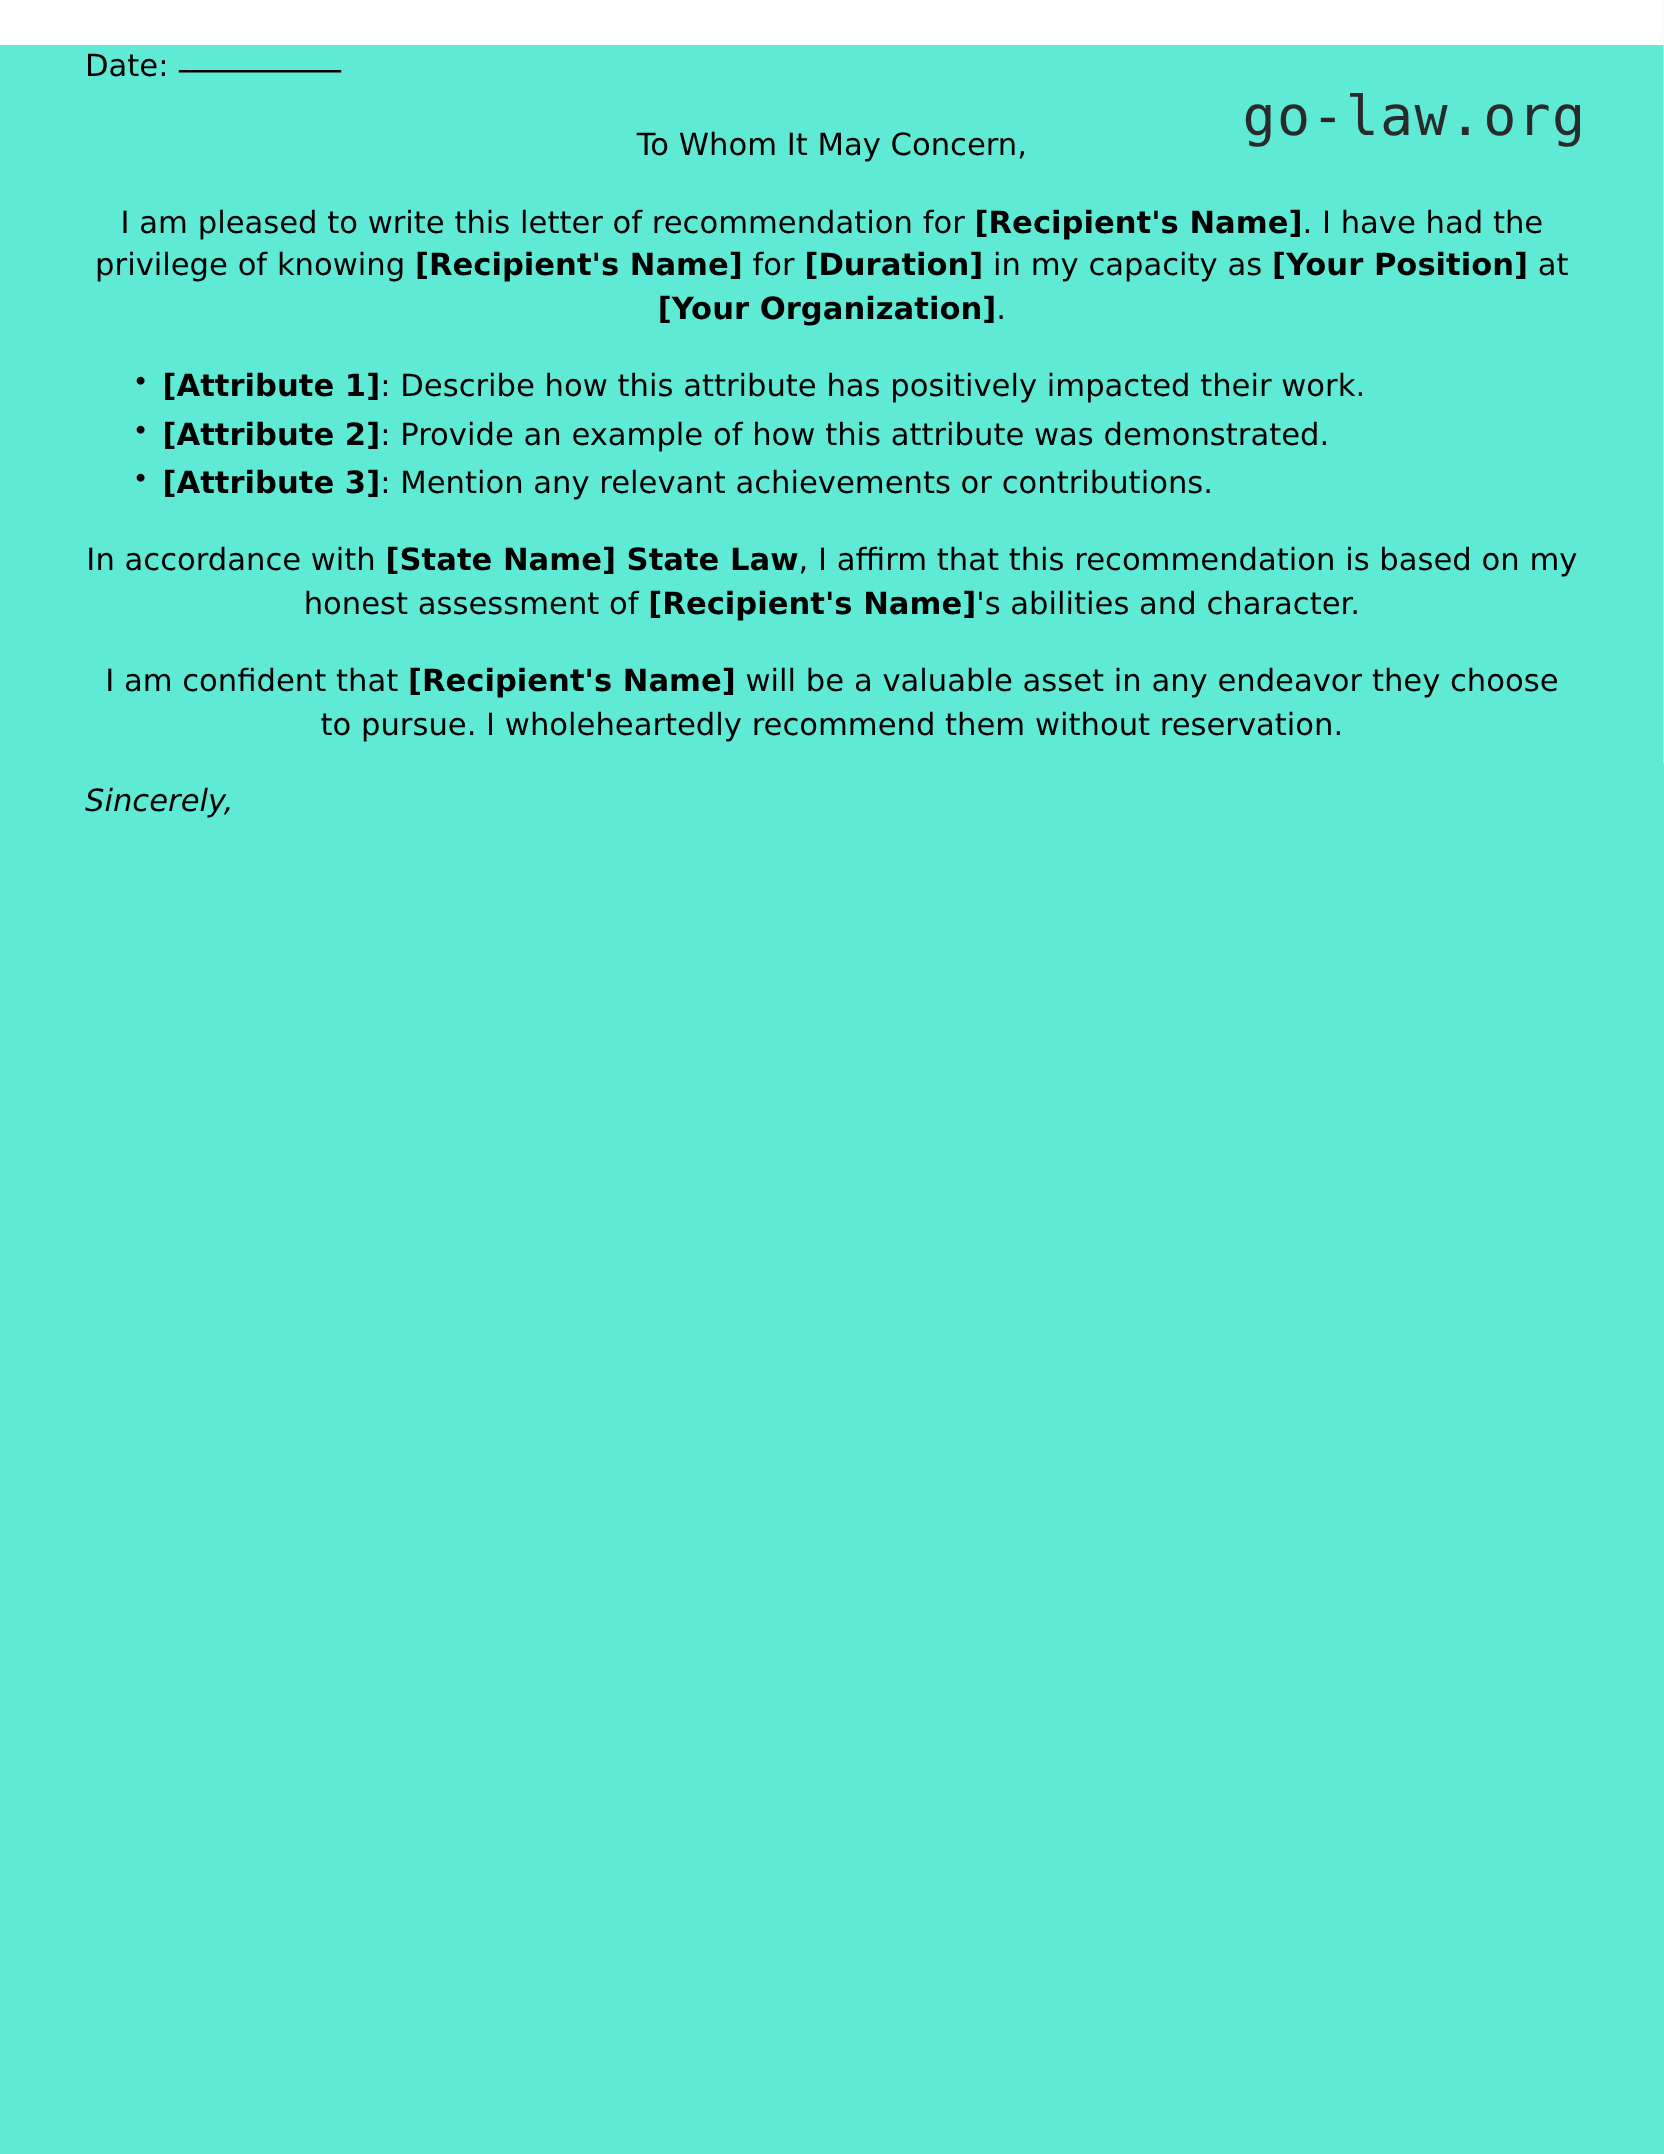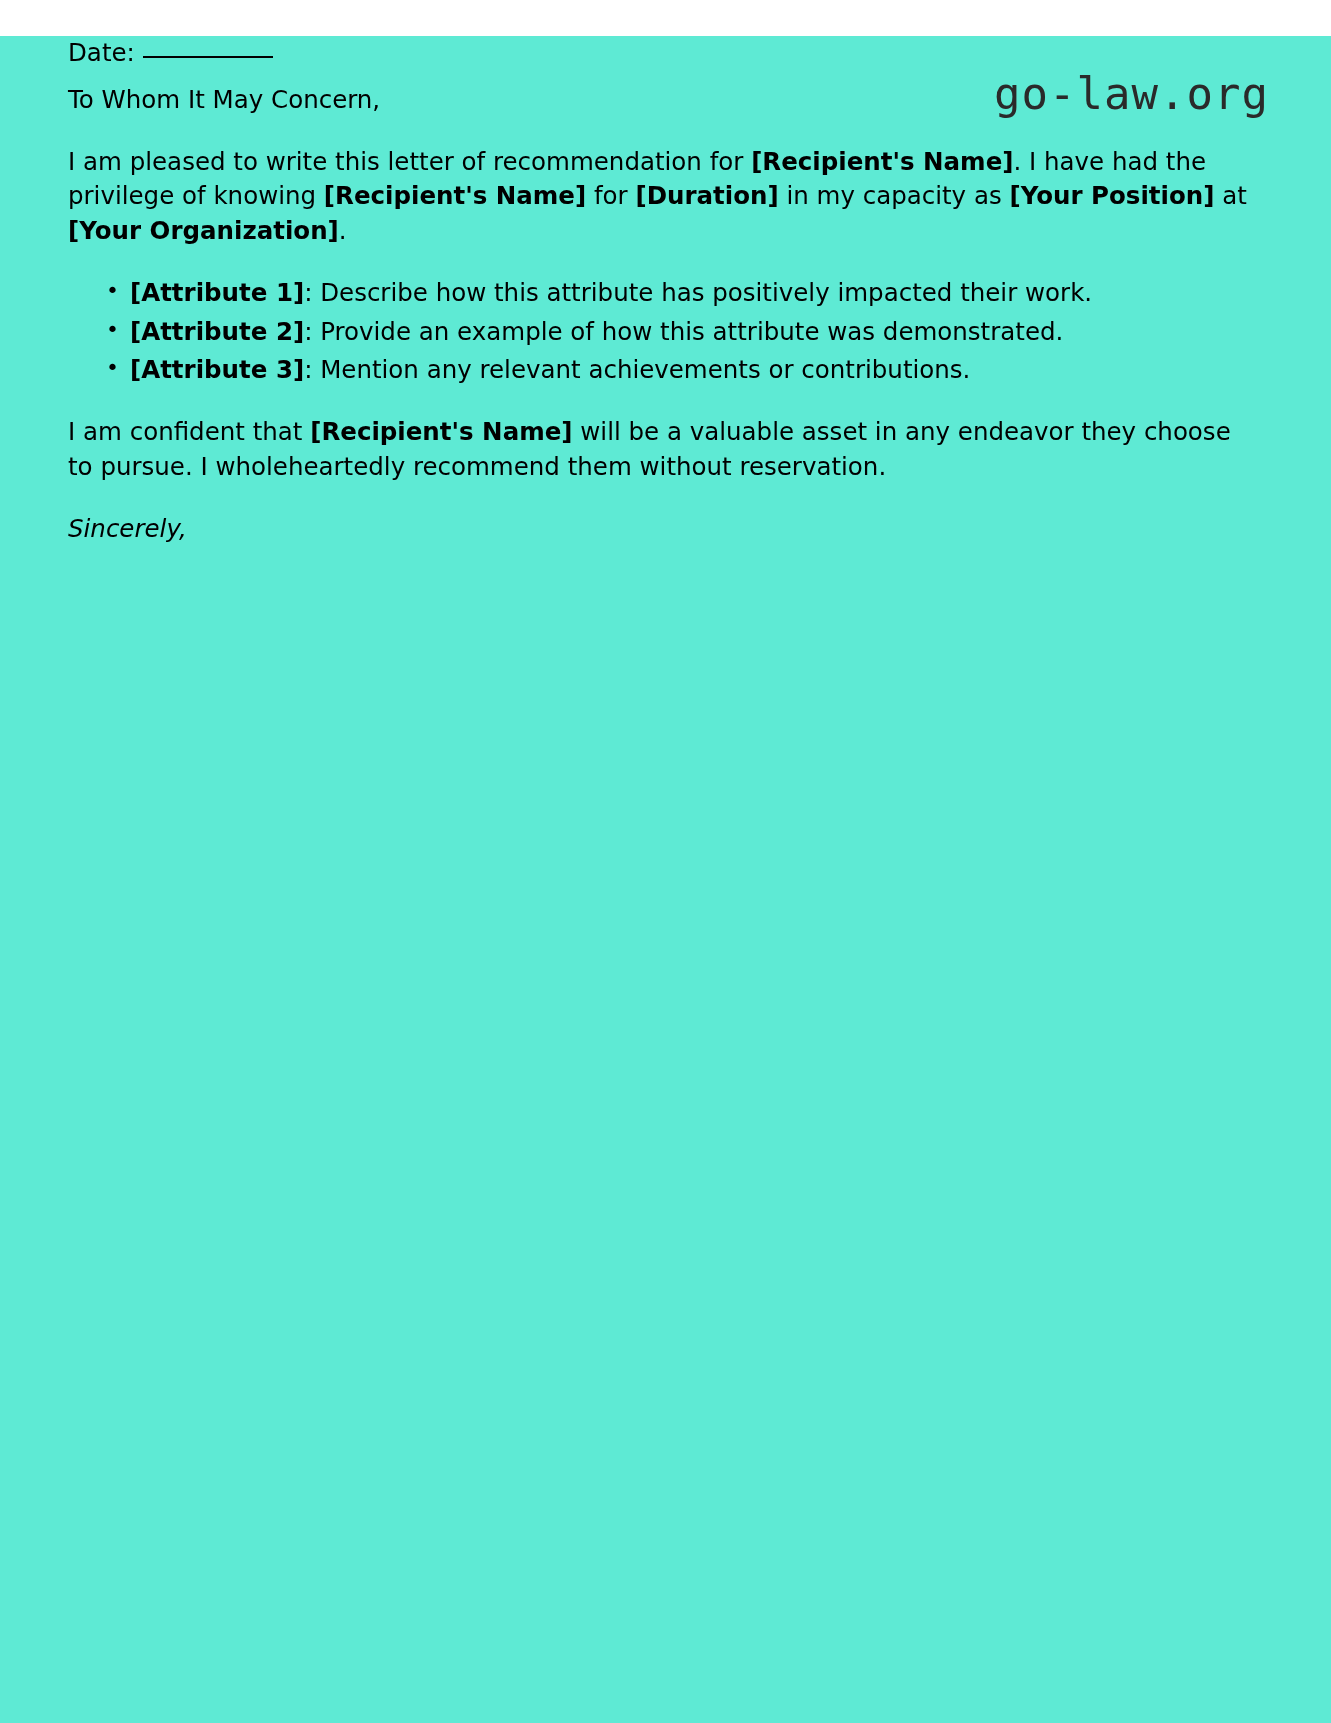--- a/index.html
+++ b/index.html
@@ -44,26 +44,27 @@
     line-height: 1.15;
     color: #000000;
   }
   .body-wrap {
     margin-top: 36px;
     font-size: 24.5px;
     line-height: 1.42;
   }
   p.para {
     margin: 0 0 27px 0;
+    text-align: center;
   }
   p.para.tight {
     margin-bottom: 25px;
   }
   .date-line {
-    margin: 0 0 12px 0;
+    margin: 0 0 28px 0;
     font-size: 24.5px;
   }
   .date-blank {
     display: inline-block;
     width: 130px;
     border-bottom: 2.5px solid #000;
     margin-left: 8px;
     vertical-align: 3px;
     height: 17px;
   }
@@ -118,20 +119,21 @@
 
     <p class="para"><span>I am pleased to write this letter of recommendation for </span><b>[Recipient's Name]</b><span>. I have had the privilege of knowing </span><b>[Recipient's Name]</b><span> for </span><b>[Duration]</b><span> in my capacity as </span><b>[Your Position]</b><span> at </span><b>[Your Organization]</b><span>.</span></p>
 
 
     <ul class="attr-list">
       <li><b>[Attribute 1]</b><span>: Describe how this attribute has positively impacted their work.</span></li>
       <li><b>[Attribute 2]</b><span>: Provide an example of how this attribute was demonstrated.</span></li>
       <li><b>[Attribute 3]</b><span>: Mention any relevant achievements or contributions.</span></li>
     </ul>
 
+    <p class="para"><span>In accordance with </span><b>[State Name] State Law</b><span>, I affirm that this recommendation is based on my honest assessment of </span><b>[Recipient's Name]</b><span>'s abilities and character.</span></p>
 
     <p class="para"><span>I am confident that </span><b>[Recipient's Name]</b><span> will be a valuable asset in any endeavor they choose to pursue. I wholeheartedly recommend them without reservation.</span></p>
 
 
     <p class="sincerely">Sincerely,</p>
 
 
   </div>
 </div>
 

